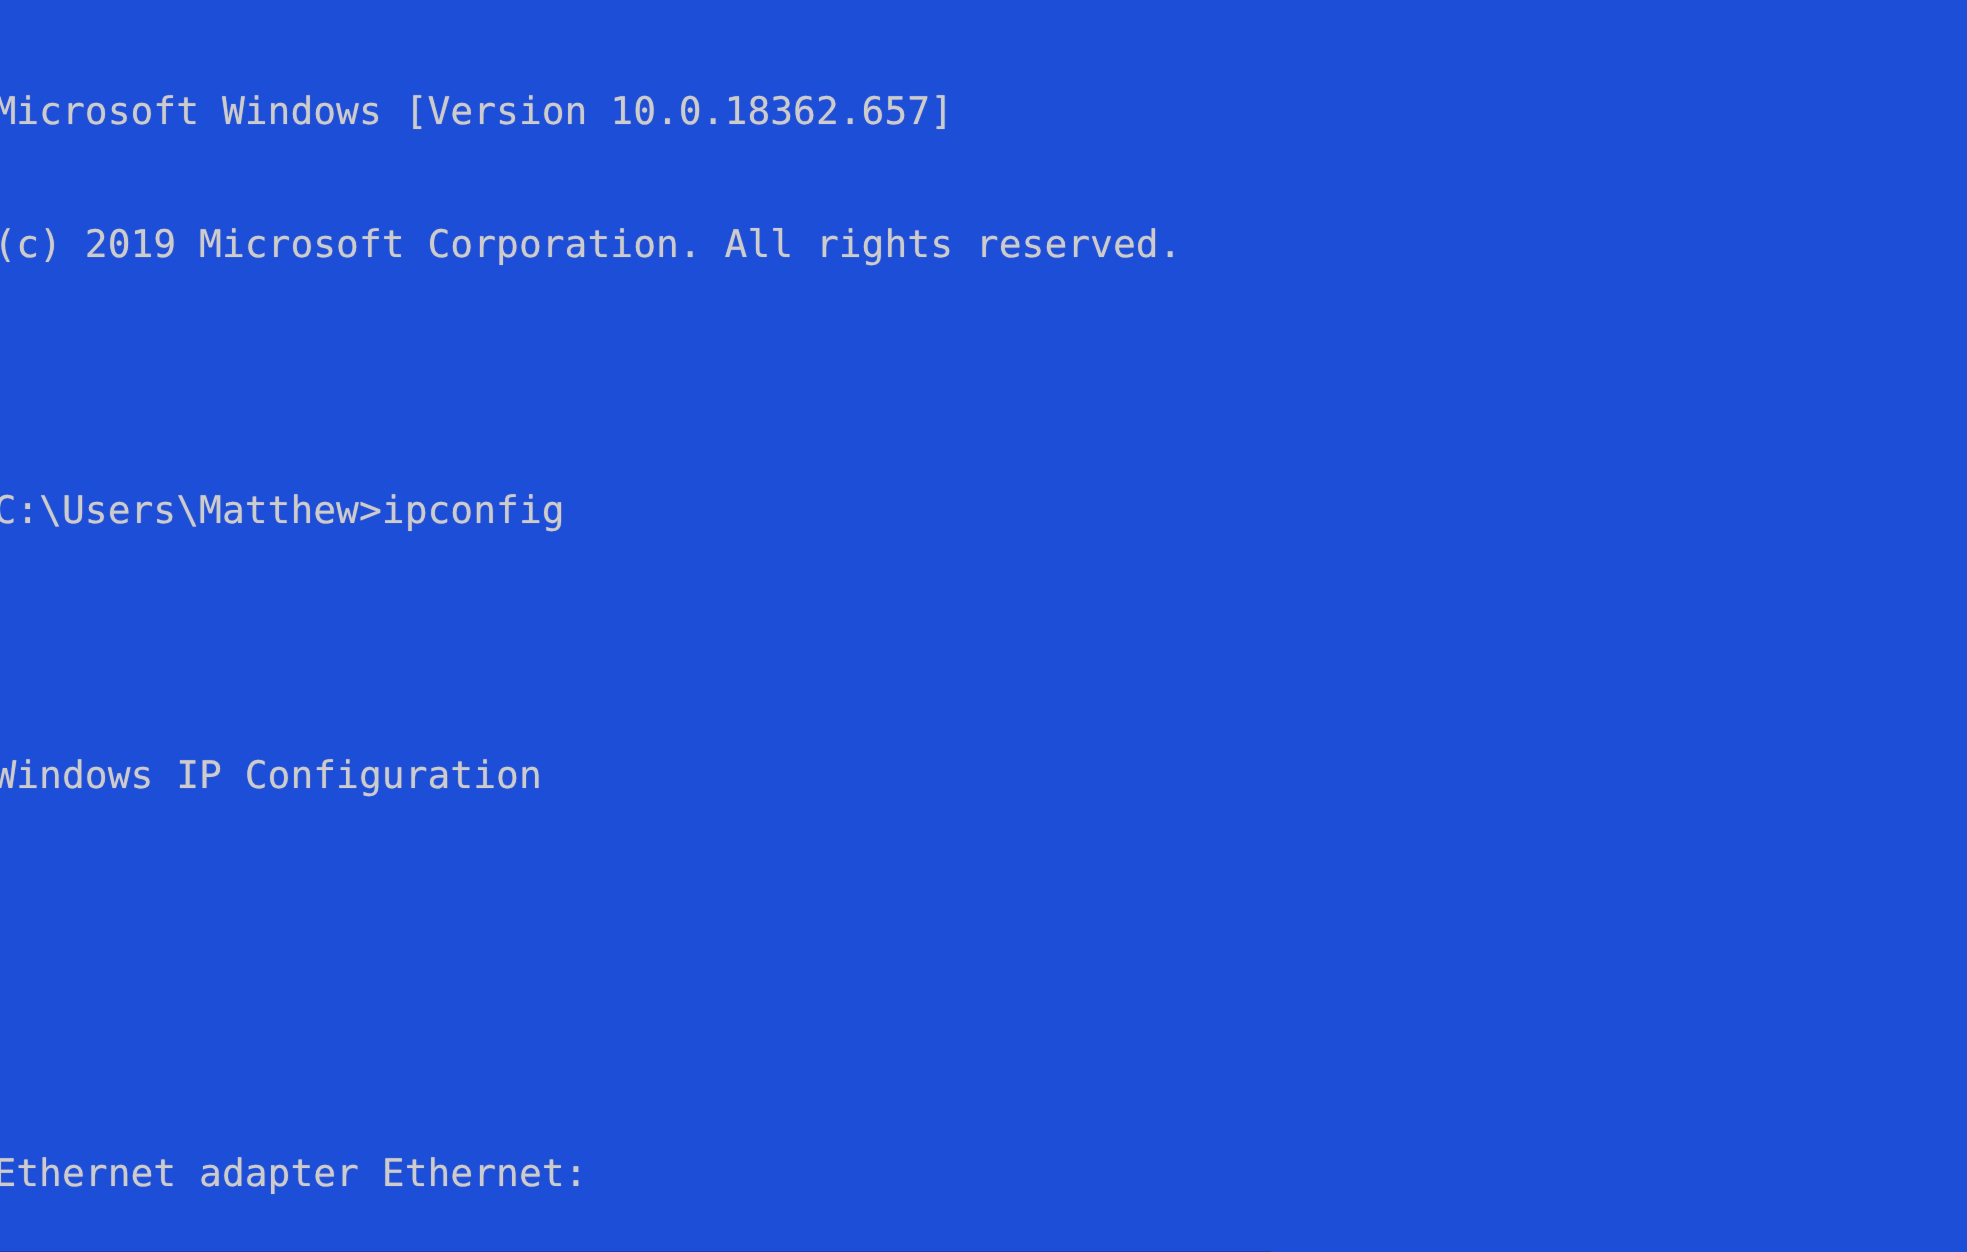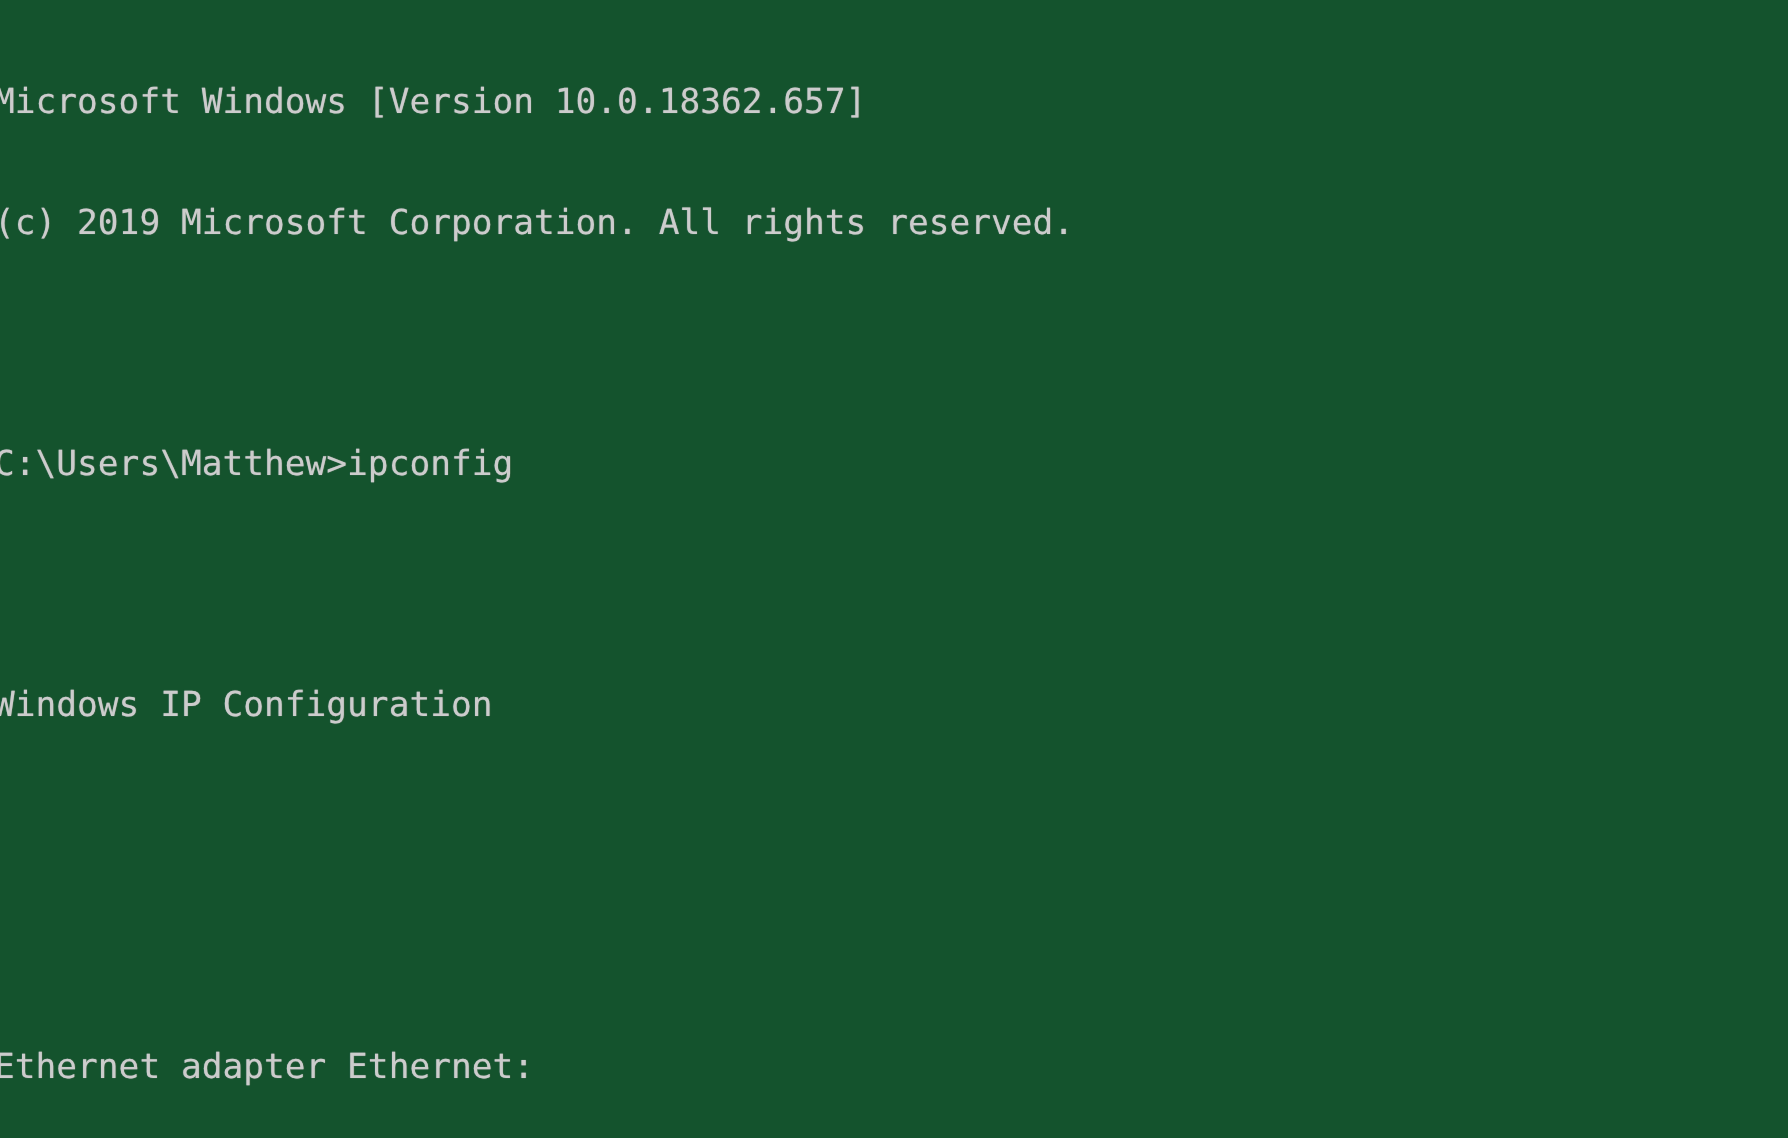--- a/index.html
+++ b/index.html
@@ -13,21 +13,21 @@
     height: 1138px;
     overflow: hidden;
     font-family: "DejaVu Sans Mono", "Liberation Mono", monospace;
   }
   #terminal {
     position: absolute;
     left: 0;
     top: 0;
     width: 1788px;
     height: 1138px;
-    background: #14532d;
+    background: #1d4ed8;
     overflow: hidden;
   }
   
   #console-output {
     position: absolute;
     left: -6px;
     top: 2px;
     width: 1800px;
     margin: 0;
     padding: 0;

